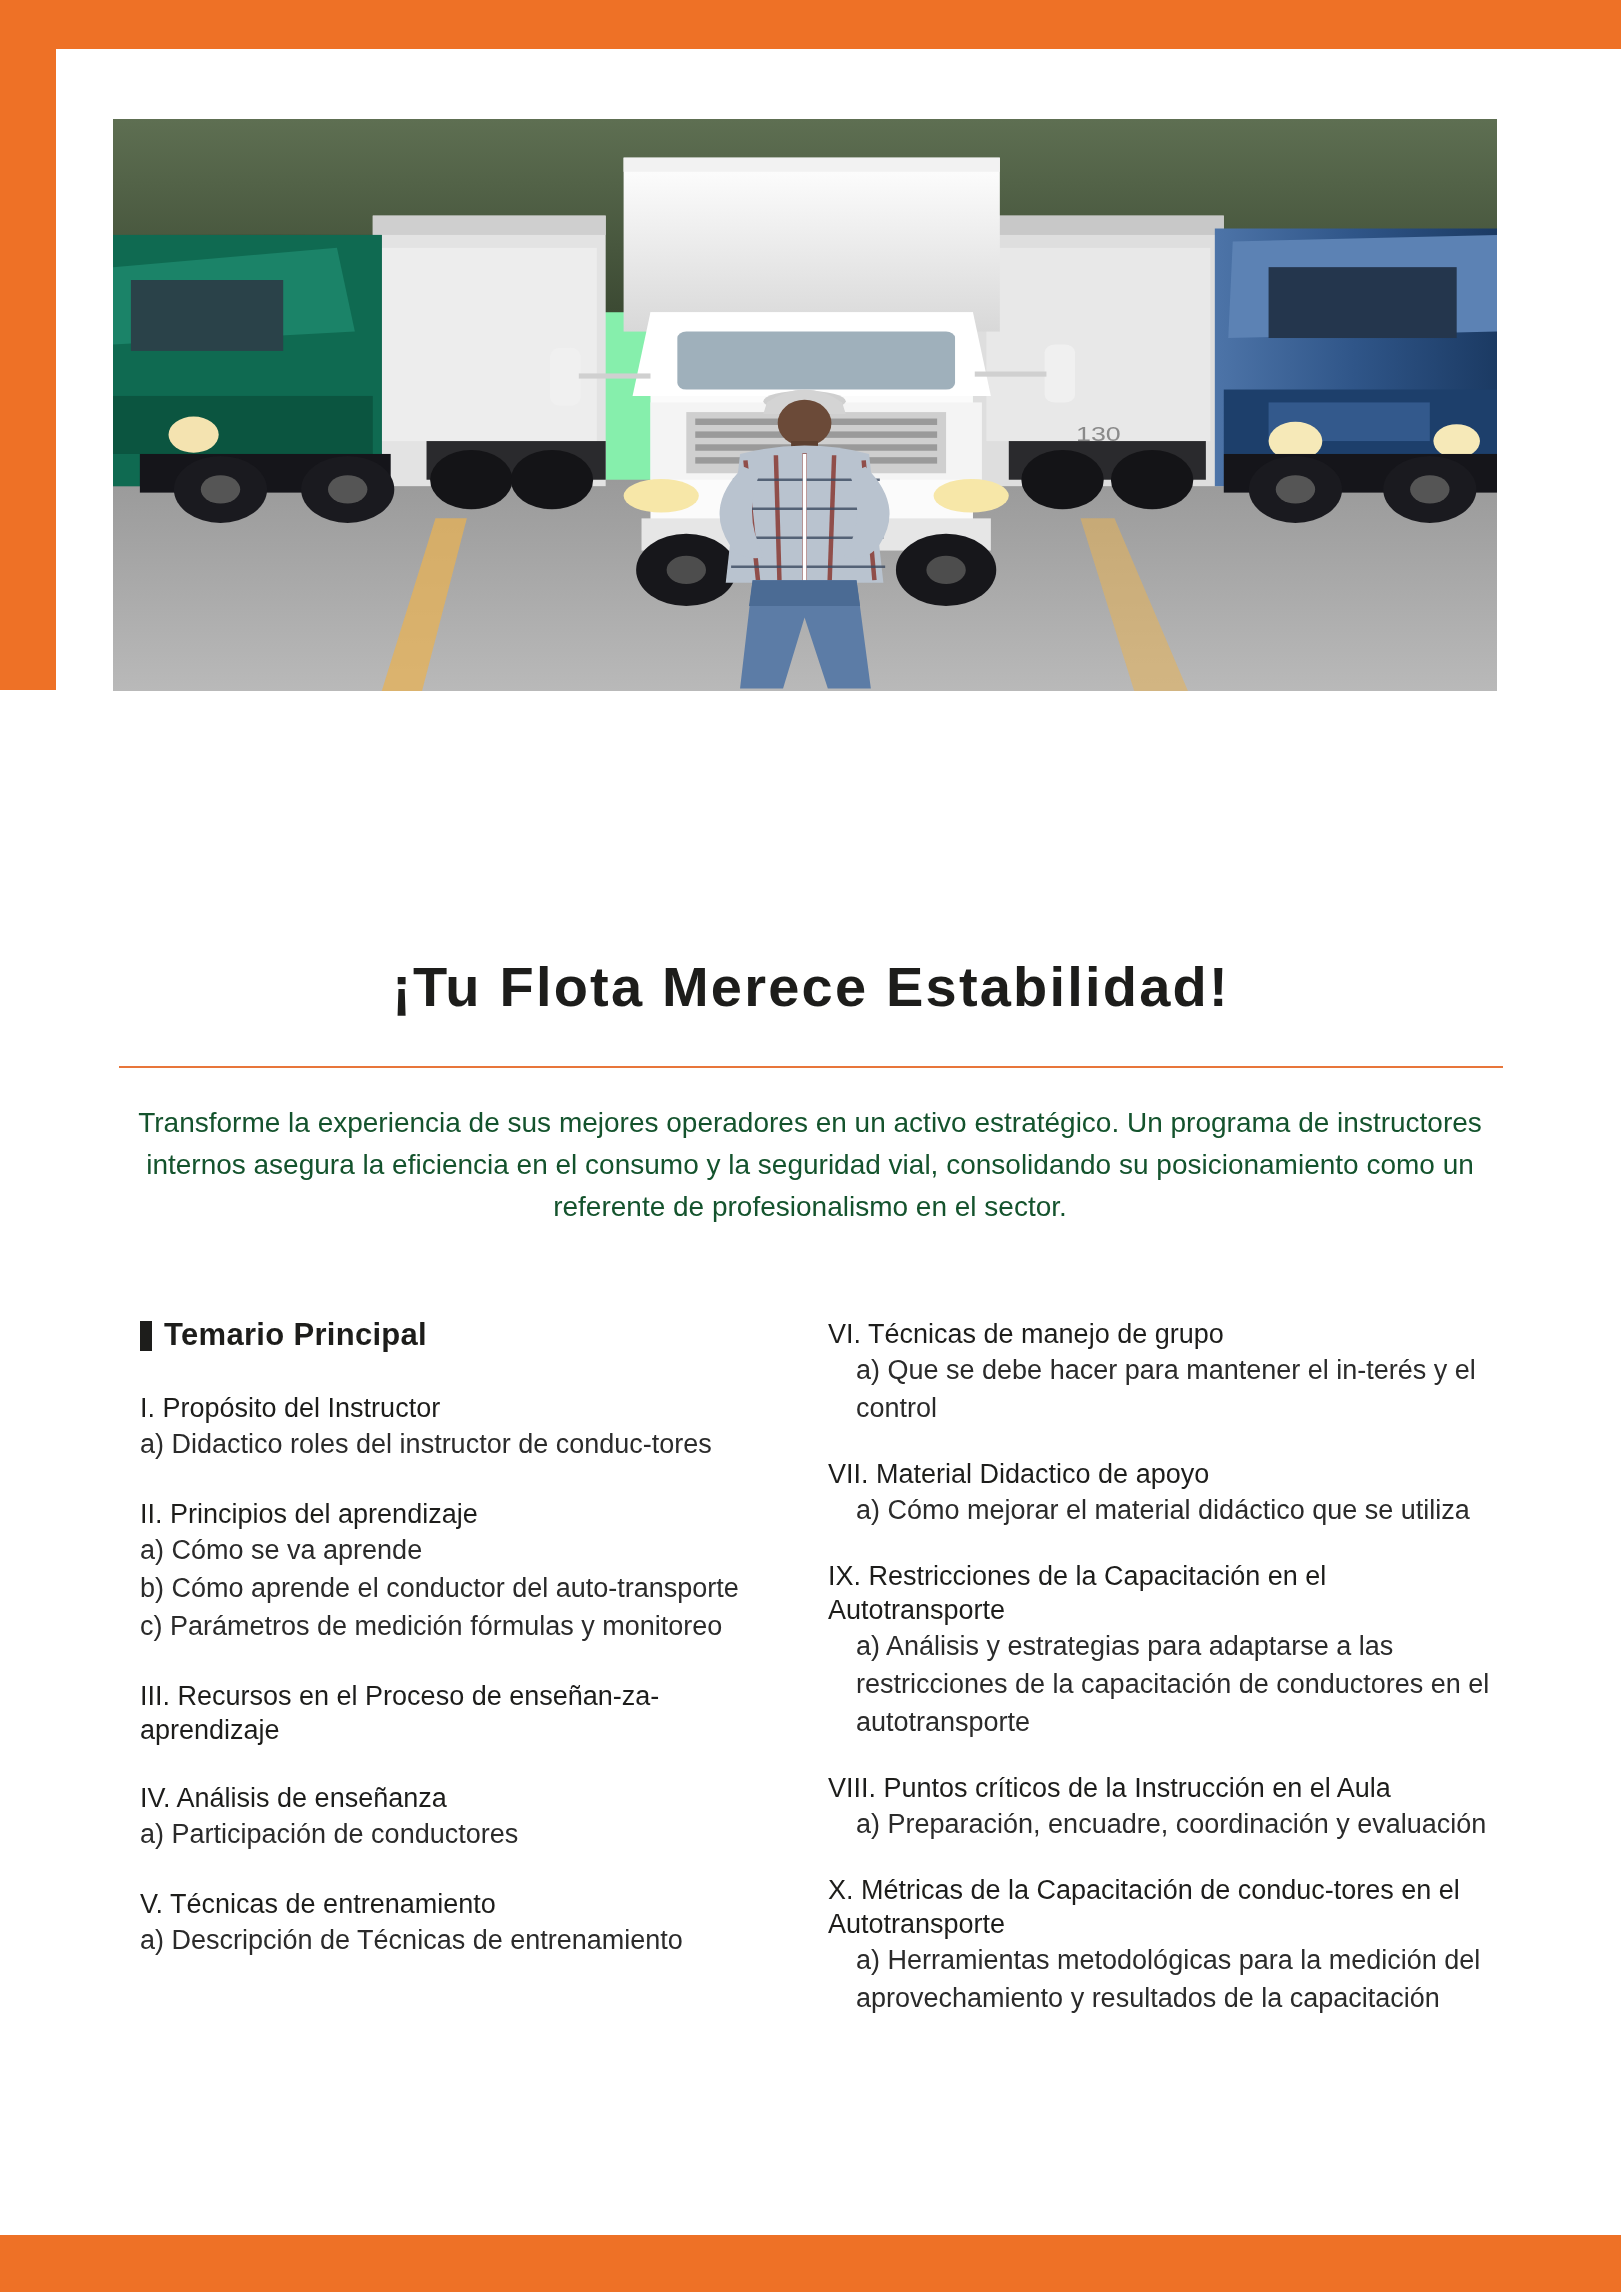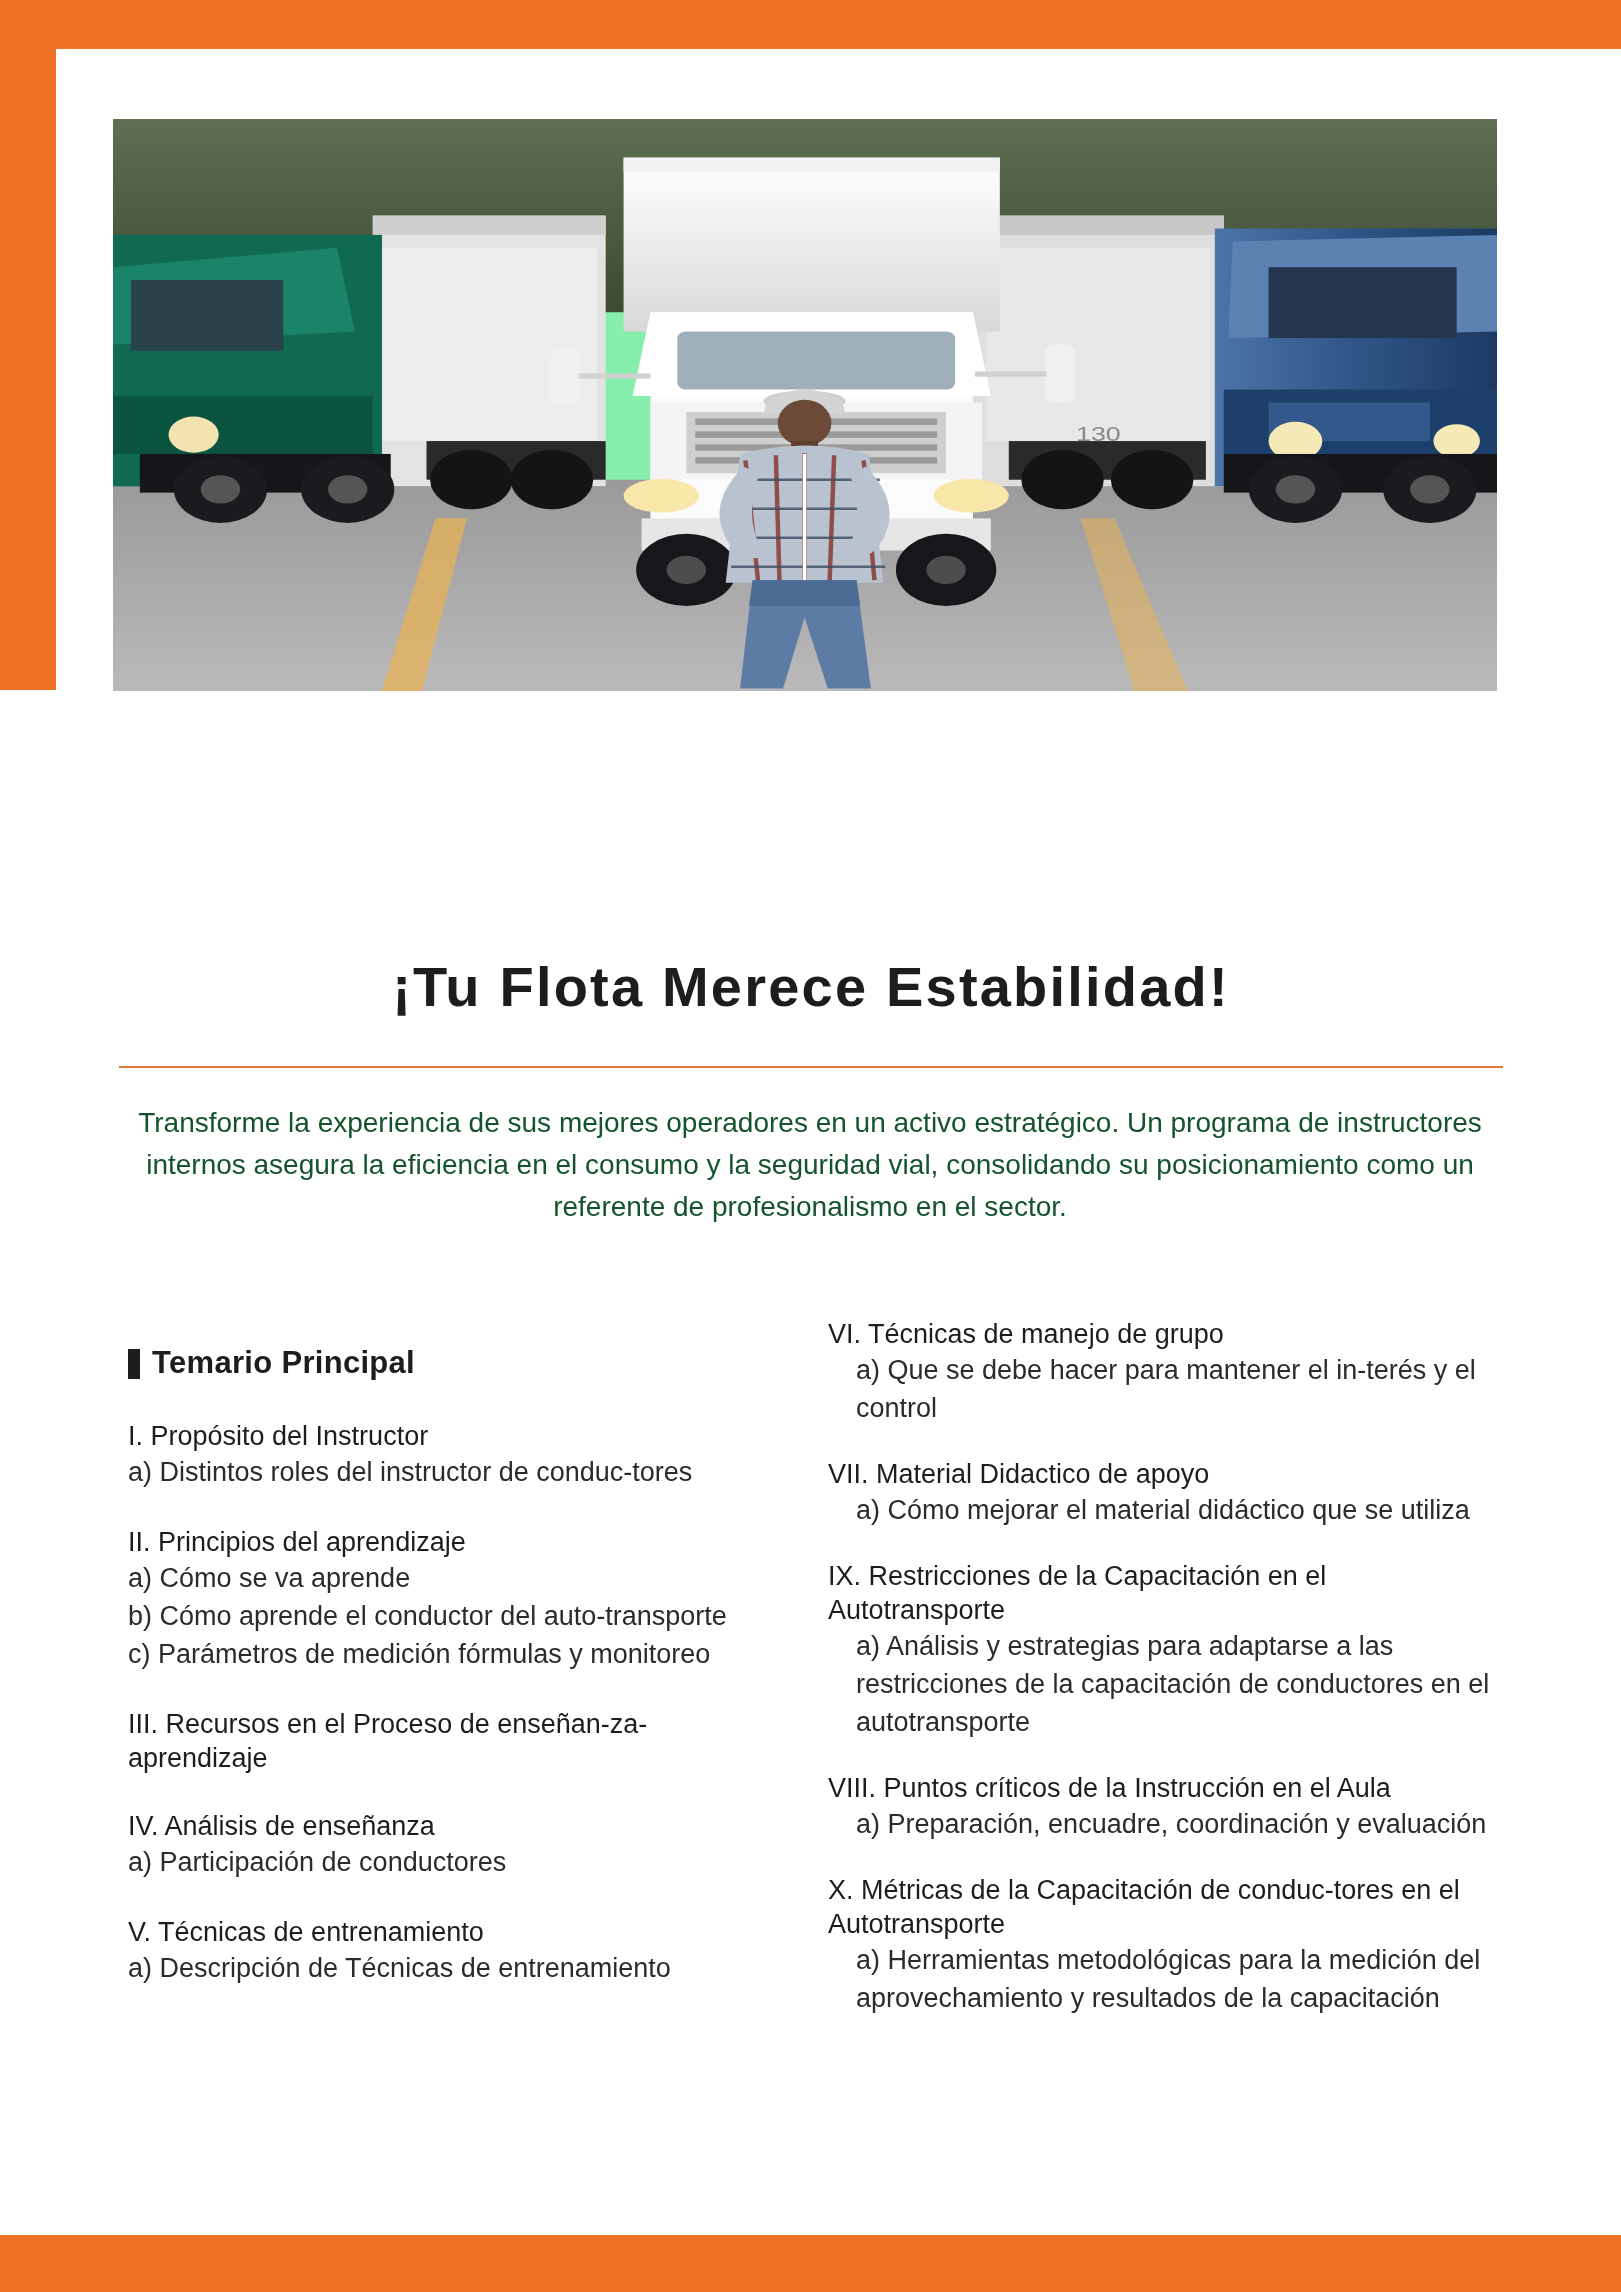--- a/index.html
+++ b/index.html
@@ -102,24 +102,23 @@
     width: 1370px;
     text-align: center;
     font-size: 28px;
     line-height: 42px;
     color: #14532d;
   }
 
   
   .col-left {
     position: absolute;
-    left: 128px;
+    left: 140px;
     top: 1317px;
     width: 627px;
-    margin-top: 28px;
   }
   .col-right {
     position: absolute;
     left: 828px;
     top: 1317px;
     width: 681px;
   }
 
   .section-title-row {
     display: flex;
@@ -305,21 +304,21 @@
   <div class="intro">Transforme la experiencia de sus mejores operadores en un activo estratégico. Un programa de instructores internos asegura la eficiencia en el consumo y la seguridad vial, consolidando su posicionamiento como un referente de profesionalismo en el sector.</div>
 
   <div class="col-left">
     <div class="section-title-row">
       <span class="tick"></span>
       <span class="section-title">Temario Principal</span>
     </div>
 
     <div class="topic">
       <div class="topic-head">I. Propósito del Instructor</div>
-      <div class="topic-line">a) Distintos roles del instructor de conduc-tores</div>
+      <div class="topic-line">a) Didactico roles del instructor de conduc-tores</div>
     </div>
 
     <div class="topic">
       <div class="topic-head">II. Principios del aprendizaje</div>
       <div class="topic-line">a) Cómo se va aprende</div>
       <div class="topic-line">b) Cómo aprende el conductor del auto-transporte</div>
       <div class="topic-line">c) Parámetros de medición fórmulas y monitoreo</div>
     </div>
 
     <div class="topic">

